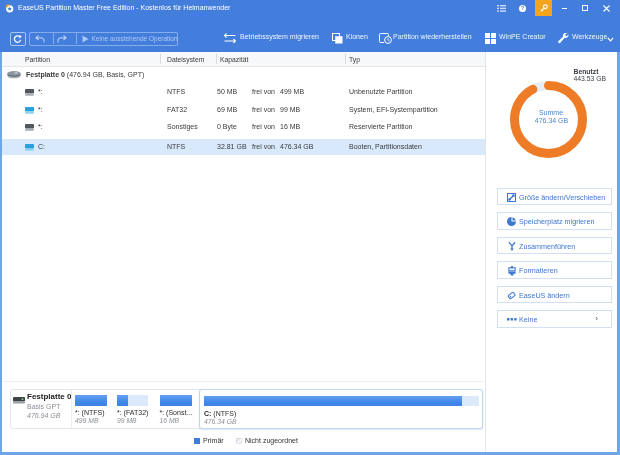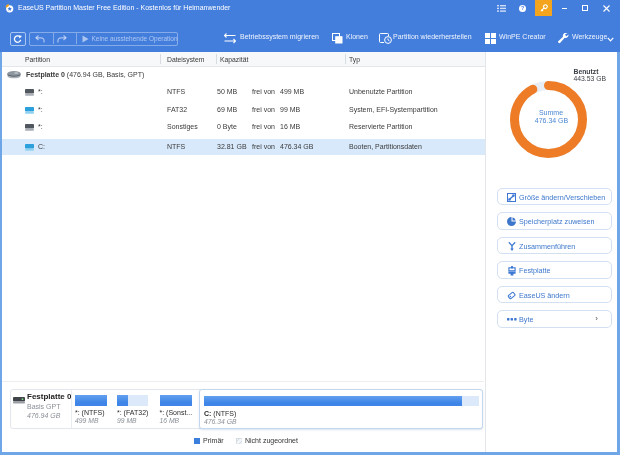--- a/index.html
+++ b/index.html
@@ -13,21 +13,21 @@
 
 .tlabel { position:absolute; top:33px; font-size:7px; color:#eef4fd; }
 
 #thead { position:absolute; left:0px; top:52px; width:485px; height:14.5px; background:#f7f8f9; border-bottom:1px solid #e4e6e9; }
 .hcol { position:absolute; top:3.5px; font-size:6.8px; color:#3a3a3a; }
 .vsep { position:absolute; top:2px; height:10px; width:1px; background:#d8dbdf; }
 .row { position:absolute; left:0px; width:485px; height:18px; }
 .rtxt { font-size:7px; color:#3a3a3a; position:absolute; top:5px; }
 
 #sidesep { position:absolute; left:484.5px; top:52px; width:1px; height:400px; background:#e2e5e9; }
-.sbtn { position:absolute; left:497px; width:115px; height:17.5px; border:1px solid #d3e0f2; border-radius:5px; background:#fff; }
+.sbtn { position:absolute; left:497px; width:115px; height:17.5px; border:1px solid #d3e0f2; border-radius:0; background:#fff; }
 .sbtxt { position:absolute; left:21px; top:4px; font-size:7.2px; color:#3d77cc; white-space:nowrap; }
 
 #dpanel { position:absolute; left:10px; top:389px; width:472.5px; height:39.5px; border:1px solid #e2e7ed; border-radius:3px; background:#fff; }
 .bar { position:absolute; top:6px; height:10.5px; background:linear-gradient(180deg,#63a0ef 0%,#3e85e7 70%,#3e85e7 100%); }
 .barlight { position:absolute; top:6px; height:10.5px; background:#dbe9fa; }
 .bname { position:absolute; top:19.5px; font-size:7px; color:#2a2a2a; }
 .bsize { position:absolute; top:28px; font-size:6.8px; color:#8a8f96; font-style:italic; }
 </style>
 </head>
 <body>
@@ -217,54 +217,54 @@
     <path d="M7.6 1.4 l-3 0.4 2.6 2.6 z" fill="#3b77d3"></path>
     <path d="M1.4 7.6 l3 -0.4 -2.6 -2.6 z" fill="#3b77d3"></path>
   </svg>
   <div class="sbtxt">Größe ändern/Verschieben</div>
 </div>
 <div class="sbtn" style="top:212px">
   <svg class="abs" style="left:9px;top:4px" width="9" height="9" viewBox="0 0 9 9">
     <path d="M4.5 4.5 V0 A4.5 4.5 0 1 0 9 4.5 Z" fill="#3d77cc"></path>
     <path d="M5.5 3.5 V0.2 A4.4 4.4 0 0 1 8.8 3.5 Z" fill="#3d77cc"></path>
   </svg>
-  <div class="sbtxt">Speicherplatz zuweisen</div>
+  <div class="sbtxt">Speicherplatz migrieren</div>
 </div>
 <div class="sbtn" style="top:236.5px">
   <svg class="abs" style="left:9.5px;top:4px" width="8" height="9" viewBox="0 0 8 9">
     <path d="M0.8 0.3 L4 3.6 L7.2 0.3" fill="none" stroke="#3b77d3" stroke-width="1.3"></path>
     <path d="M4 3.4 V7" fill="none" stroke="#3b77d3" stroke-width="1.3"></path>
     <path d="M4 9 l-1.7 -2.6 h3.4 z" fill="#3b77d3"></path>
   </svg>
   <div class="sbtxt">Zusammenführen</div>
 </div>
 <div class="sbtn" style="top:261px">
   <svg class="abs" style="left:9.5px;top:3.5px" width="8" height="10" viewBox="0 0 8 10">
     <rect x="3.1" y="0" width="1.8" height="2.4" fill="#3b77d3"></rect>
     <rect x="0.9" y="1.8" width="6.2" height="3" fill="none" stroke="#3b77d3" stroke-width="1.1"></rect>
     <path d="M0.4 5.6 h7.2 v2.2 h-2.2 v1.6 h-2.8 v-1.6 h-2.2 z" fill="#3b77d3"></path>
   </svg>
-  <div class="sbtxt">Festplatte</div>
+  <div class="sbtxt">Formatieren</div>
 </div>
 <div class="sbtn" style="top:285.5px">
   <svg class="abs" style="left:9px;top:4px" width="9" height="9" viewBox="0 0 9 9">
     <g transform="rotate(-40 4.5 4.5)">
       <rect x="1.4" y="2.6" width="6.4" height="4" rx="1" fill="none" stroke="#3b77d3" stroke-width="1.05"></rect>
       <circle cx="3" cy="4.6" r="0.75" fill="#3b77d3"></circle>
     </g>
   </svg>
   <div class="sbtxt">EaseUS ändern</div>
 </div>
 <div class="sbtn" style="top:310px">
   <svg class="abs" style="left:9px;top:7px" width="11" height="3" viewBox="0 0 11 3">
     <rect x="0" y="0" width="2.4" height="2.6" rx="0.6" fill="#3b77d3"></rect>
     <rect x="3.6" y="0" width="2.4" height="2.6" rx="0.6" fill="#3b77d3"></rect>
     <rect x="7.2" y="0" width="2.4" height="2.6" rx="0.6" fill="#3b77d3"></rect>
   </svg>
-  <div class="sbtxt">Byte</div>
+  <div class="sbtxt">Keine</div>
   <div class="abs" style="right:13px;top:3.2px;font-size:8px;color:#4a4f55">›</div>
 </div>
 
 <div class="abs" style="left:2px;top:381px;width:482px;height:1px;background:#eceef1"></div>
 <div id="dpanel"></div>
 <div class="abs" style="left:71px;top:390px;width:1px;height:37.5px;background:#e9ecf0"></div>
 <svg class="abs" style="left:13px;top:397px" width="12" height="7" viewBox="0 0 12 7">
   <rect x="0" y="0" width="12" height="4.5" rx="1" fill="#3f444a"></rect>
   <rect x="0" y="4.5" width="12" height="2" rx="0.8" fill="#9aa0a6"></rect>
   <circle cx="9.5" cy="2.2" r="0.9" fill="#7ee081"></circle>

